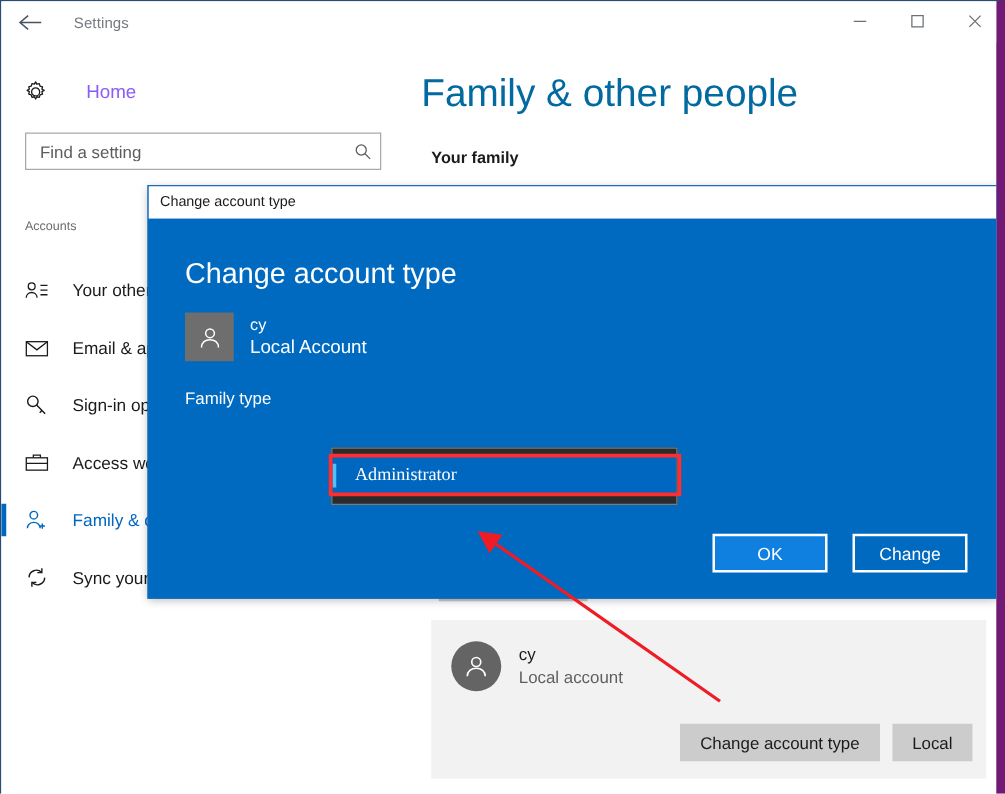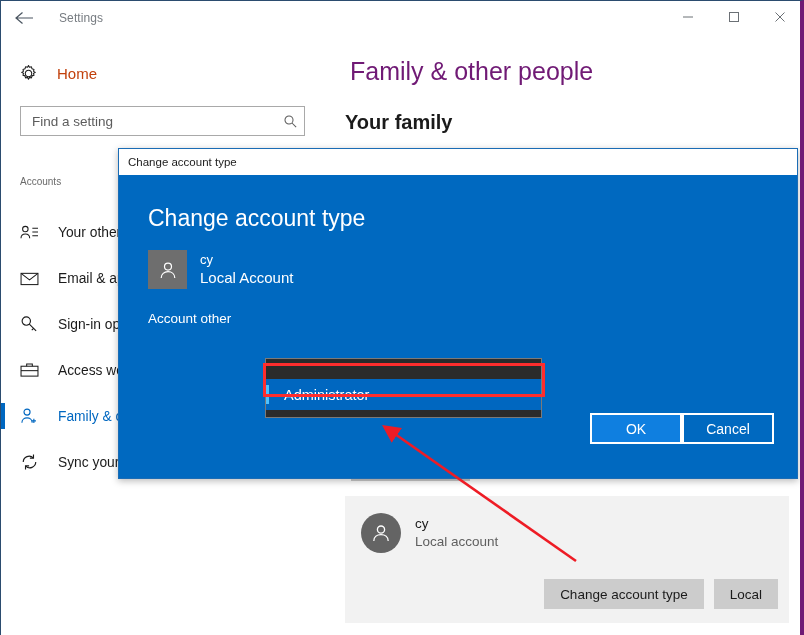--- a/index.html
+++ b/index.html
@@ -12,21 +12,21 @@
     -webkit-font-smoothing: antialiased;
   }
   #app {
     position: relative;
     width: 804px;
     height: 635px;
     overflow: hidden;
     background: #ffffff;
     border-left: 1px solid #2b4c6f;
     border-top: 1px solid #2b4c6f;
-    border-right: 4px solid #701a75;
+    border-right: 7px solid #701a75;
     box-sizing: border-box;
   }
 
   
   .titlebar {
     position: absolute;
     left: 0; top: 0;
     width: 802px;
     height: 33px;
     background: #ffffff;
@@ -77,22 +77,22 @@
     height: 34px;
     margin: 22px 0 0 18px;
   }
   .nav-home .gicon {
     width: 26px; height: 22px;
     display: flex; align-items: center;
     color: #1b1b1b;
   }
   .nav-home .lbl {
     font-size: 15px;
-    color: #c2410c;
-    margin-left: 12px;
+    color: #8b5cf6;
+    margin-left: 24px;
   }
   .searchbox {
     position: absolute;
     left: 19px;
     top: 72px;
     width: 285px;
     height: 30px;
     border: 1px solid #a9a9a9;
     background: #fff;
     box-sizing: border-box;
@@ -162,27 +162,27 @@
   }
 
   
   .main {
     position: absolute;
     left: 330px; top: 33px;
     right: 0; bottom: 0;
     background: #ffffff;
   }
   .page-title {
-    font-size: 25px;
+    font-size: 31px;
     font-weight: normal;
-    color: #701a75;
-    margin: 23px 0 0 19px;
+    color: #0369a1;
+    margin: 23px 0 0 6px;
   }
   .section-title {
-    font-size: 20px;
+    font-size: 13px;
     color: #1b1b1b;
     margin: 25px 0 16px 14px;
   }
 
   
   .stub-btn {
     position: absolute;
     left: 20px;
     top: 438px;
     width: 119px;
@@ -296,21 +296,22 @@
 
   
   .dropdown {
     position: absolute;
     left: 146px;
     top: 183px;
     width: 277px;
     background: #2b2b2b;
     border: 1px solid #7a7a7a;
     box-sizing: border-box;
-    padding: 20px 0 7px 0;
+    padding: 6px 0 7px 0;
+    font-family: Liberation Serif, serif;
   }
   .dd-item {
     position: relative;
     height: 31px;
     display: flex;
     align-items: center;
     padding-left: 18px;
     font-size: 14.5px;
     color: #ffffff;
     box-sizing: border-box;
@@ -331,23 +332,23 @@
     width: 282px;
     height: 34px;
     border: 3px solid #ff2d2d;
     box-sizing: border-box;
     pointer-events: none;
   }
 
   .dlg-actions {
     position: absolute;
     right: 23px;
-    bottom: 34px;
-    display: flex;
-    gap: 0;
+    bottom: 20px;
+    display: flex;
+    gap: 20px;
   }
   .dbtn {
     font-family: "Liberation Sans", sans-serif;
     font-size: 14px;
     color: #ffffff;
     width: 92px;
     height: 31px;
     border: 2px solid #ffffff;
     background: transparent;
     cursor: pointer;
@@ -526,32 +527,32 @@
             <circle cx="11" cy="7.6" r="3.5" fill="none" stroke="currentColor" stroke-width="1.2"></circle>
             <path d="M4.2 19c0-4 3-6.3 6.8-6.3s6.8 2.3 6.8 6.3" fill="none" stroke="currentColor" stroke-width="1.2"></path>
           </svg>
         </span>
         <span class="ut">
           <div class="un">cy</div>
           <div class="us">Local Account</div>
         </span>
       </div>
 
-      <div class="field-label">Account other</div>
+      <div class="field-label">Family type</div>
 
       <div class="dropdown">
         <div class="dd-item active">
           <span>Administrator</span>
         </div>
       </div>
       <div class="dd-highlight"></div>
 
       <div class="dlg-actions">
         <button class="dbtn primary">OK</button>
-        <button class="dbtn">Cancel</button>
+        <button class="dbtn">Change</button>
       </div>
     </div>
   </div>
 
   <svg class="arrow-layer" viewBox="0 0 804 635" width="804" height="635">
     <defs>
       <marker id="ahead" markerWidth="7" markerHeight="7" refX="5.6" refY="3.5" orient="auto">
         <path d="M0,0 L7,3.5 L0,7 z" fill="#ee1c25"></path>
       </marker>
     </defs>

